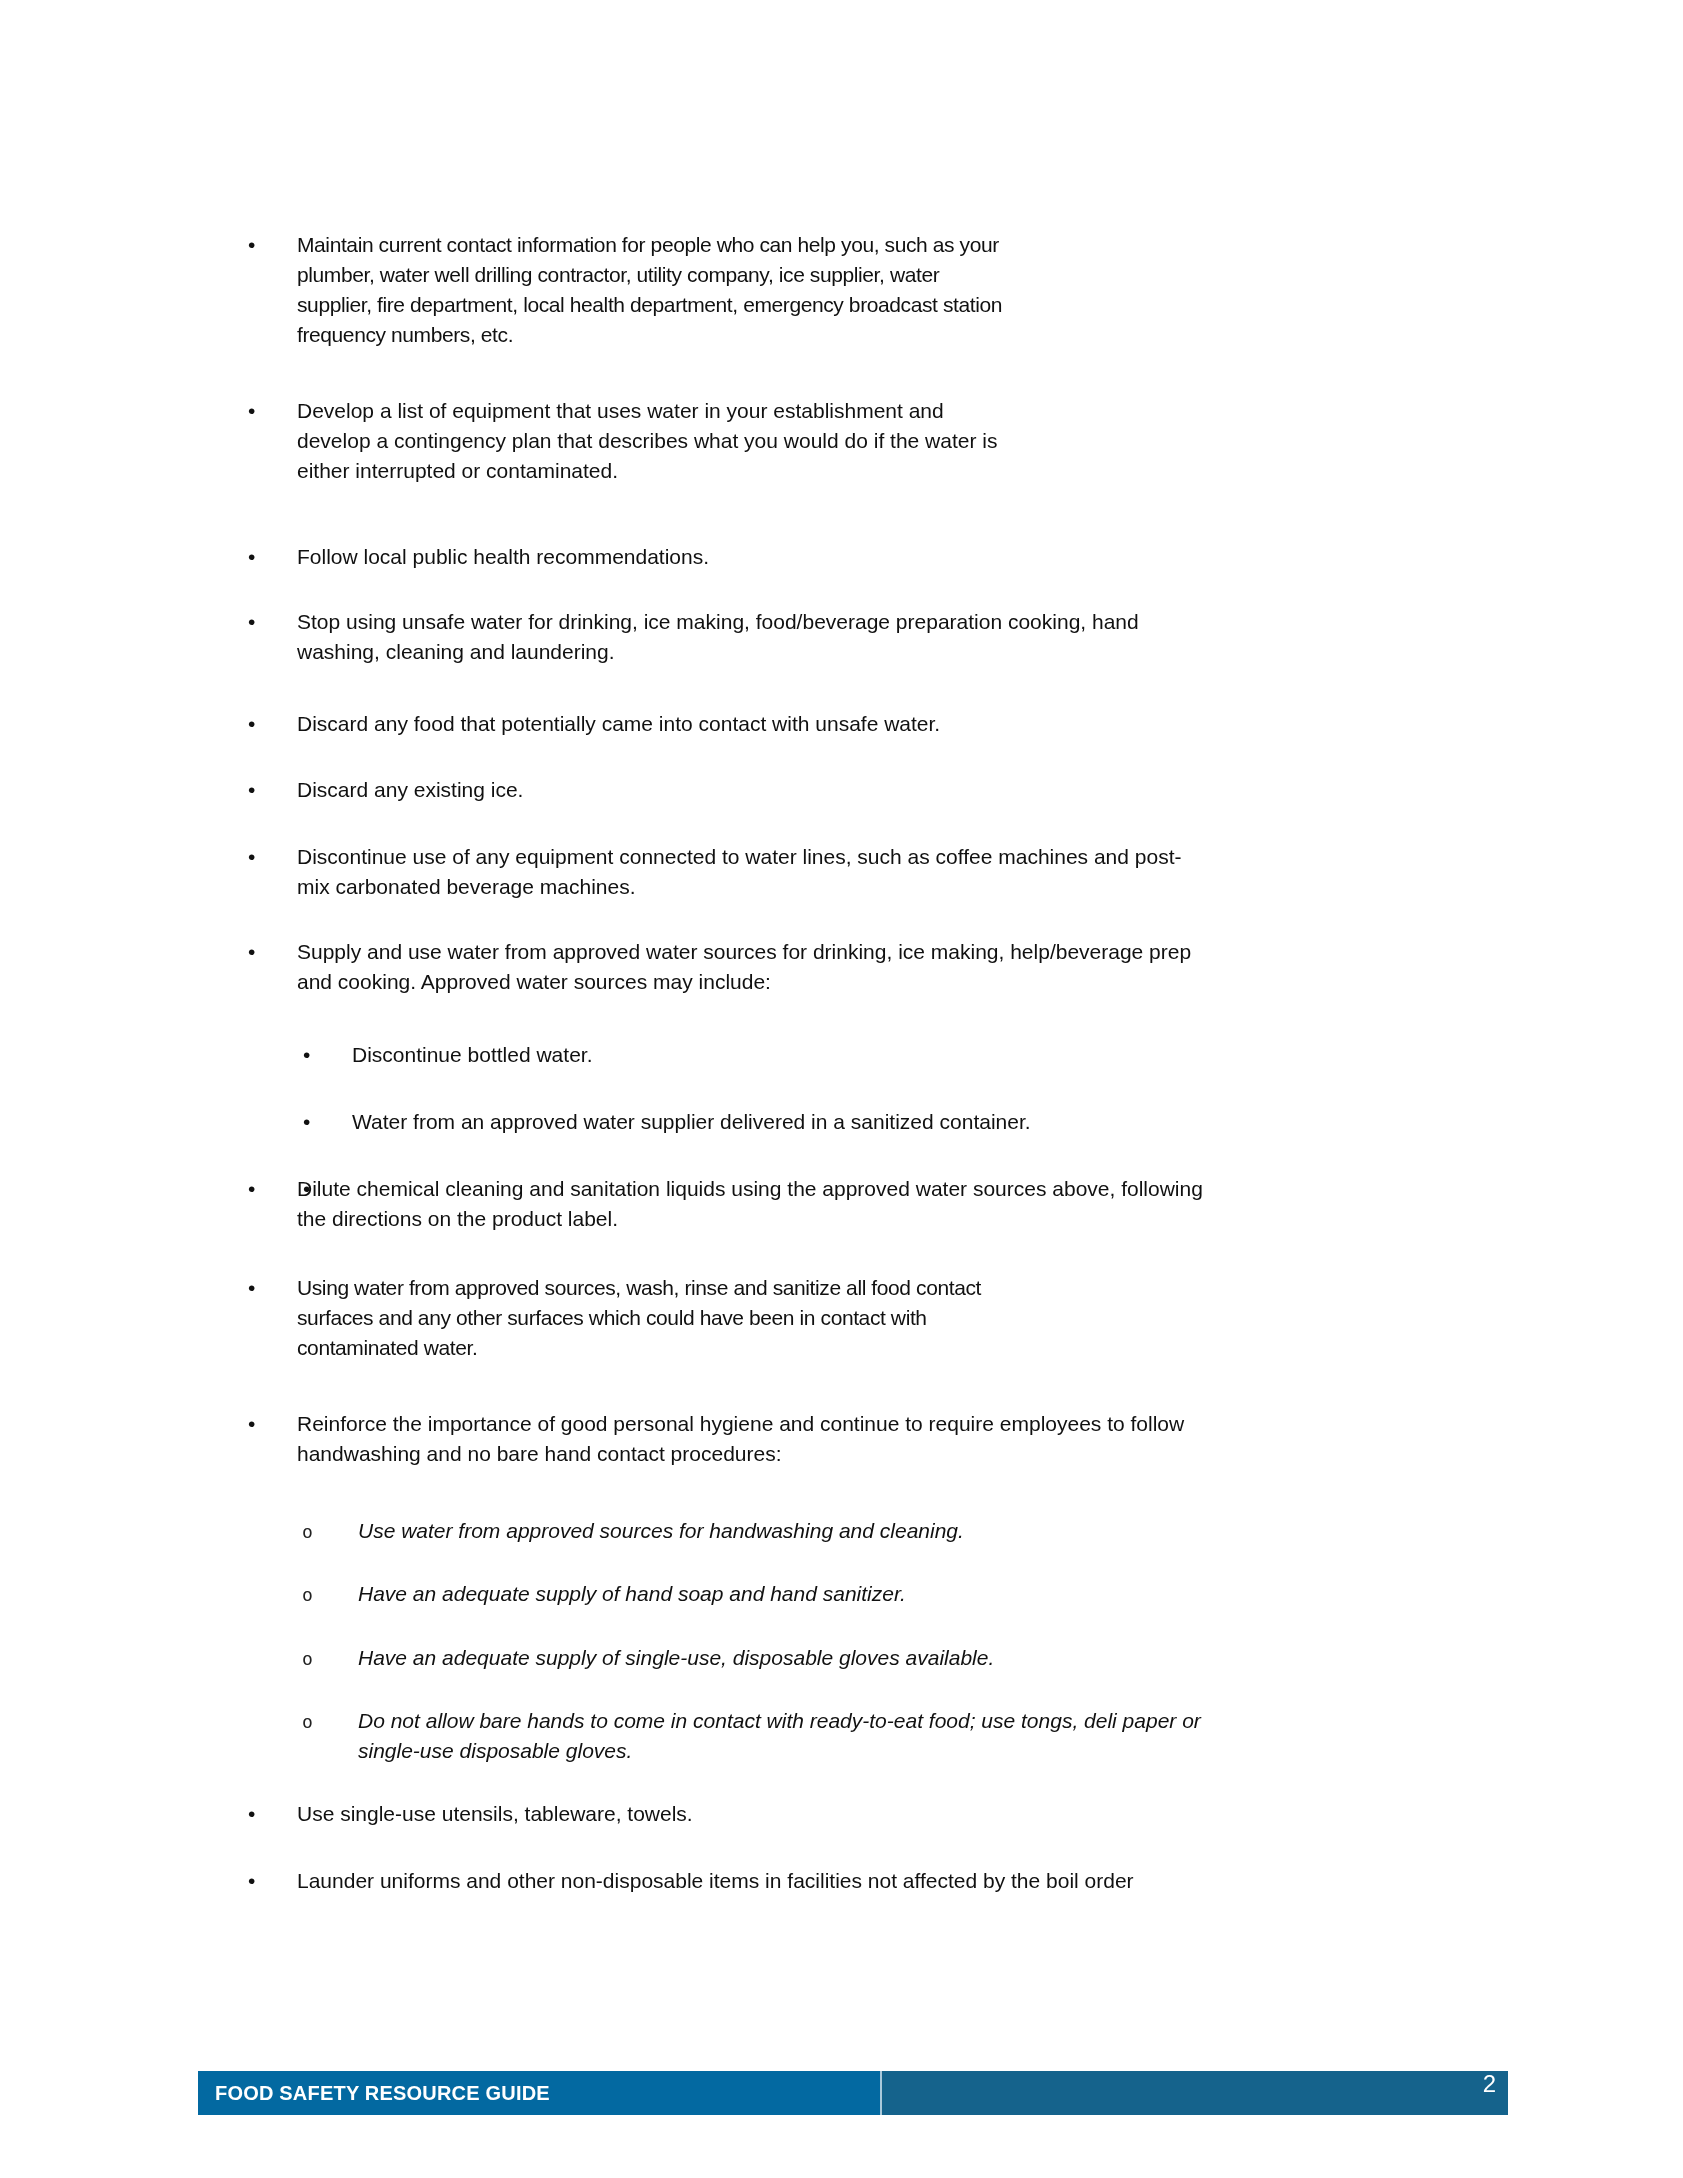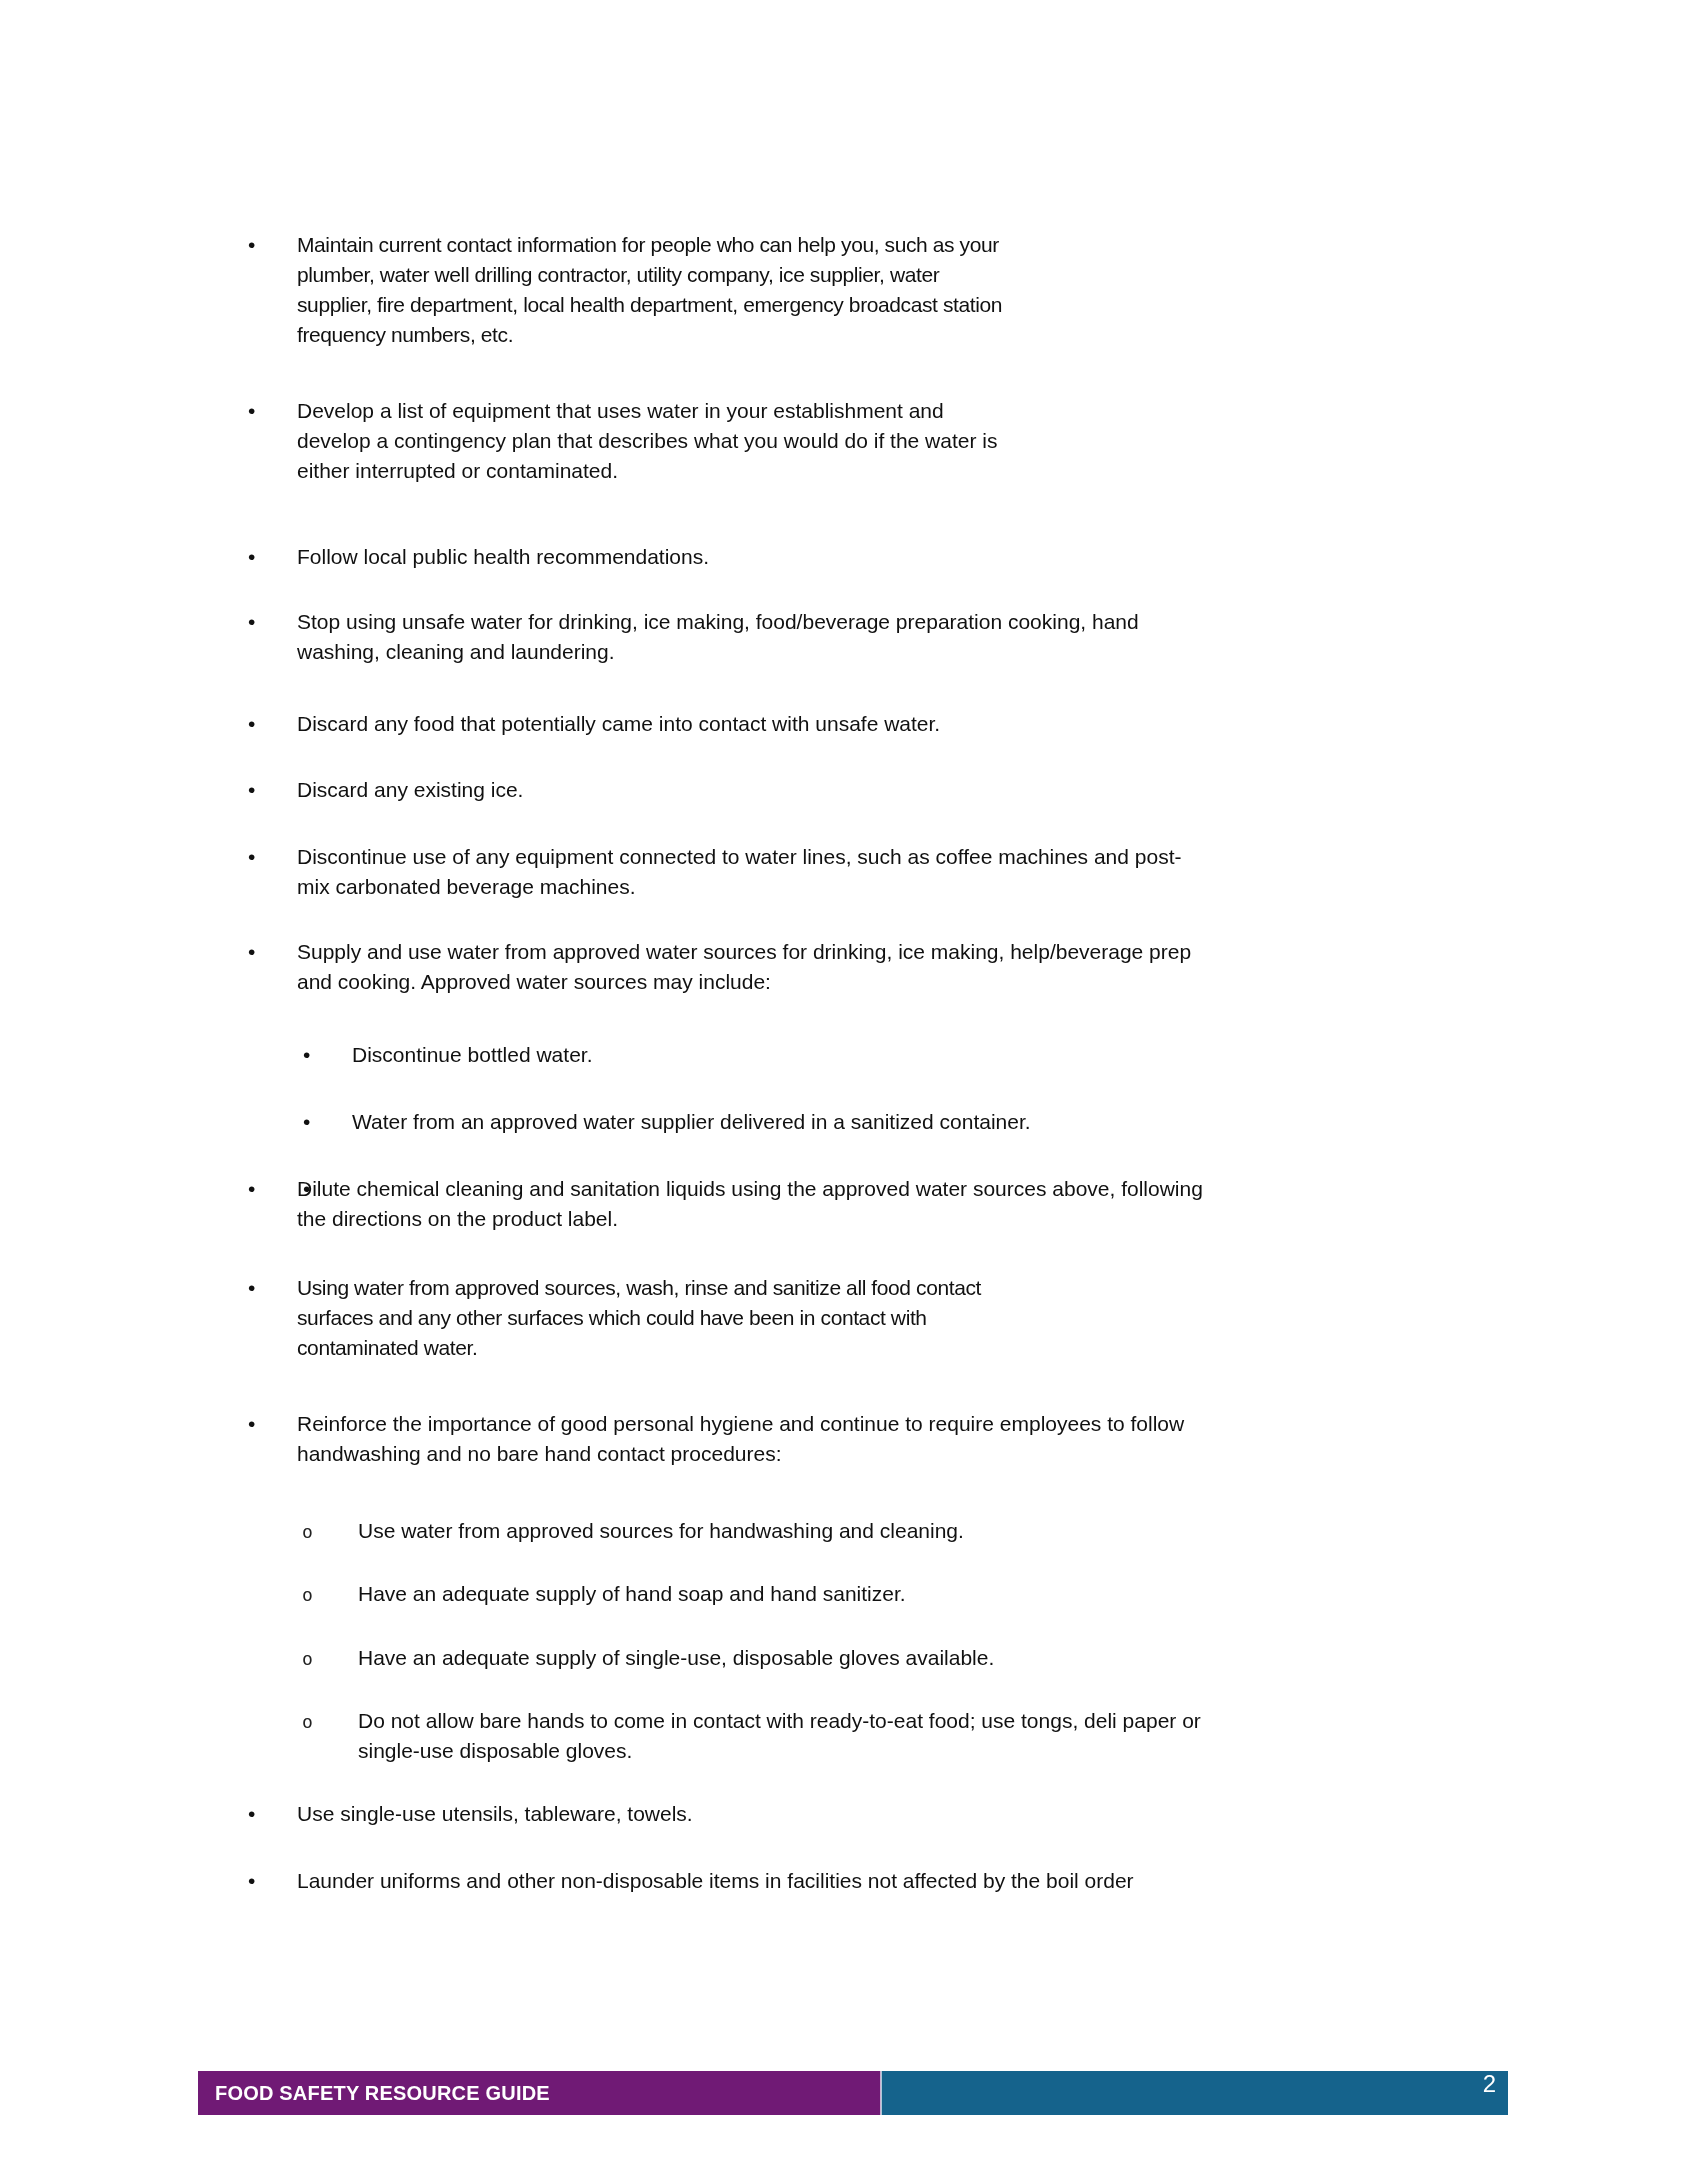--- a/index.html
+++ b/index.html
@@ -13,21 +13,21 @@
   }
   .content{position:absolute;top:230px;left:0;right:0;}
   .li{position:relative;font-size:21px;line-height:30px;}
   .li .marker{position:absolute;top:0;}
   .li .txt{white-space:pre-line;}
   .l1 > .marker{left:248px;font-size:21px;}
   .l1 > .txt{margin-left:297px;margin-right:149px;}
   .l2 > .marker{left:303px;font-size:21px;}
   .l2 > .txt{margin-left:352px;margin-right:149px;}
   .lc > .marker{left:302px;top:1px;font-family:"DejaVu Sans Mono",monospace;font-size:18px;color:#222;}
-  .lc > .txt{margin-left:358px;margin-right:149px;}
+  .lc > .txt{margin-left:358px;margin-right:149px;font-style:italic;}
   .tight{letter-spacing:-0.4px;}
   .m33{margin-bottom:33px}.m34{margin-bottom:34px}.m35{margin-bottom:35px}
   .m36{margin-bottom:36px}.m37{margin-bottom:37px}.m39{margin-bottom:39px}
   .m42{margin-bottom:42px}.m43{margin-bottom:43px}.m46{margin-bottom:46px}
   .m47{margin-bottom:47px}.m57{margin-bottom:56px}
   .footer{
     position:absolute;left:198px;top:2071px;width:1310px;height:44px;
   }
   .footer .bar-left{
     position:absolute;left:0;top:0;width:683px;height:44px;
@@ -163,21 +163,21 @@
     </div>
 
     <div class="li l1">
       <span class="marker">•</span>
       <div class="txt">Launder uniforms and other non-disposable items in facilities not affected by the boil order</div>
     </div>
 
   </div>
 
   <div class="footer">
-    <div class="bar-left" style="background: #701a75;">
+    <div class="bar-left" style="background: #0369a1;">
       <span class="title">FOOD SAFETY RESOURCE GUIDE</span>
     </div>
     <div class="bar-right" style="background: rgb(21, 99, 140);"></div>
     <div class="divider"></div>
     <span class="pagenum">2</span>
   </div>
 
 </div>
 
 

